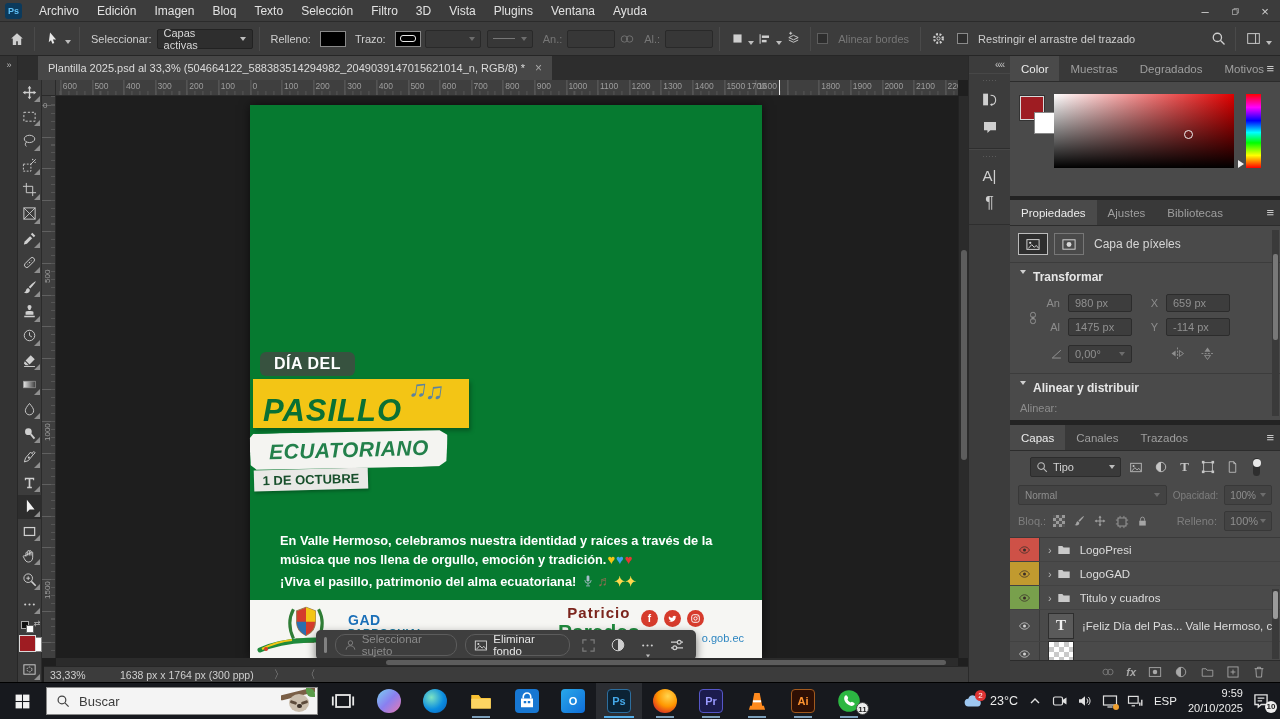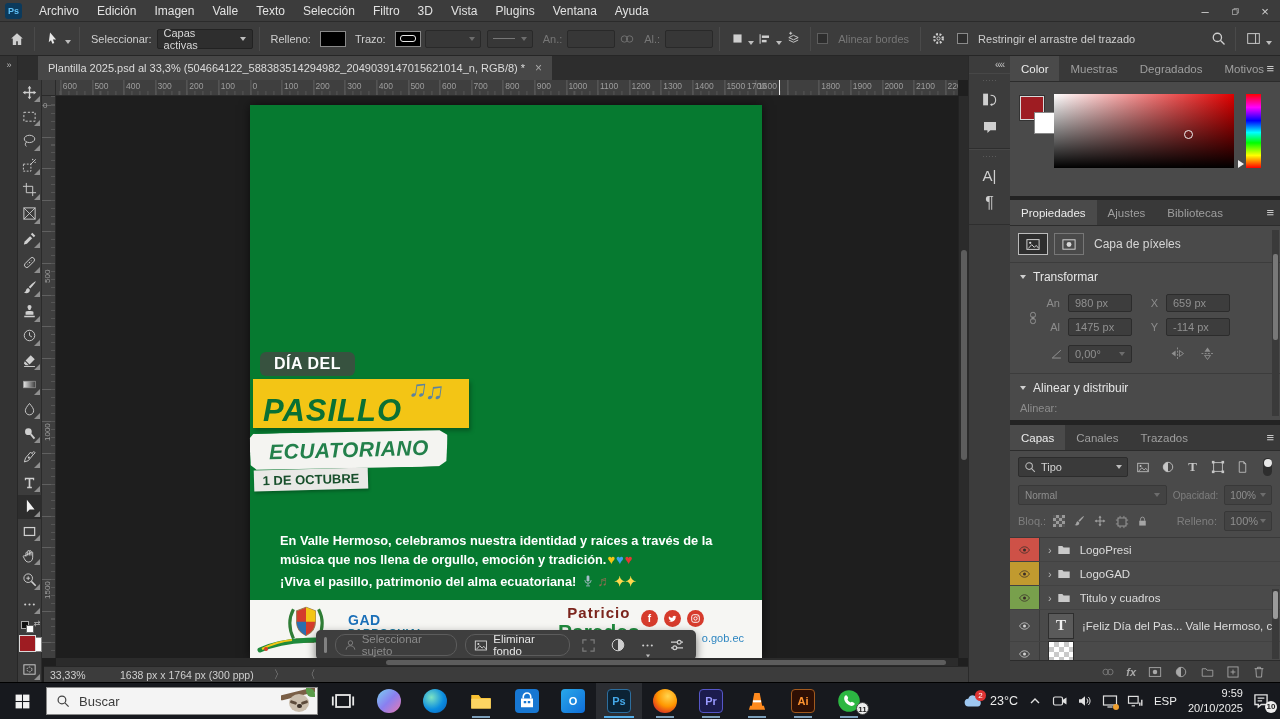--- a/index.html
+++ b/index.html
@@ -123,30 +123,30 @@
 #bgsw{position:absolute;left:24px;top:56px;width:22px;height:22px;background:#fff;border:1px solid #888}
 #colorfield{position:absolute;left:44px;top:38px;width:180px;height:74px}
 #colorfield .marker{position:absolute;left:72%;top:48%;width:9px;height:9px;border:1.5px solid #f0f0f0;border-radius:50%}
 #huebar{position:absolute;left:236px;top:38px;width:15px;height:74px;background:linear-gradient(180deg,#f00,#f0f 18%,#00f 36%,#0ff 52%,#0f0 66%,#ff0 83%,#f00)}
 #hueslider{position:absolute;left:228px;top:104px;width:0;height:0;border-top:4px solid transparent;border-bottom:4px solid transparent;border-left:6px solid #f0f0f0}
 
 .propicons{display:flex;align-items:center;gap:6px;padding:7px 8px}
 .ptile{width:30px;height:22px;border:1px solid #777;display:flex;align-items:center;justify-content:center;padding:3px}
 .ptile.sel{background:#2e2e2e;border-color:#bbb}
 .ptype{font-size:12px;color:#d6d6d6;margin-left:4px}
-.sect{border-top:1px solid #3c3c3c;padding:7px 10px 5px;font-size:12px;color:#e6e6e6;font-weight:normal;display:flex;align-items:center;gap:7px}
+.sect{border-top:1px solid #3c3c3c;padding:7px 10px 5px;font-size:12px;color:#e6e6e6;font-weight:bold;display:flex;gap:7px}
 .sect .tri{border-top-color:#cfcfcf}
 .tgrid{position:relative;height:84px;font-size:11px;color:#8d8d8d}
 .tgl{position:absolute;text-align:right;width:20px}
 .tfld{position:absolute;width:64px;height:18px;background:#3d3d3d;border:1px solid #2c2c2c;border-radius:2px;color:#909090;font-size:11px;display:flex;align-items:center;padding:0 6px}
 .alinear{font-size:11px;color:#8d8d8d;padding:2px 10px 8px}
 .sb{position:absolute;right:1px;width:7px;background:#3a3a3a}
 .sb .th{position:absolute;left:1px;width:5px;background:#787878;border-radius:2px}
 
-.lfilter{display:flex;align-items:center;padding:6px 8px;gap:4px}
+.lfilter{display:flex;align-items:center;padding:6px 20px;gap:4px}
 .lsearch{width:110px;height:20px;background:#3a3a3a;border:1px solid #2c2c2c;border-radius:2px;display:flex;align-items:center;gap:5px;padding:0 5px;color:#d2d2d2;font-size:11px}
 .lficon{width:21px;height:20px;display:flex;align-items:center;justify-content:center;padding:3.5px;color:#c6c6c6}
 .ltoggle{width:9px;height:18px;background:#2e2e2e;border-radius:5px;margin-left:6px;position:relative}
 .ltoggle i{position:absolute;left:.5px;top:1px;width:8px;height:8px;background:#e8e8e8;border-radius:50%}
 .lrow2{display:flex;align-items:center;padding:2px 8px 6px;gap:6px;font-size:10px;color:#7e7e7e}
 .ddl{width:150px;height:20px;background:#434343;border:1px solid #383838;border-radius:2px;display:flex;align-items:center;justify-content:space-between;padding:0 6px;color:#8f8f8f}
 .valbox{width:48px;height:20px;background:#434343;border:1px solid #383838;border-radius:2px;display:flex;align-items:center;justify-content:space-between;padding:0 5px;color:#8f8f8f}
 .lockrow{display:flex;align-items:center;padding:0 8px 6px;gap:7px;font-size:11px;color:#7e7e7e}
 .lockic{width:14px;height:14px;color:#a5a5a5;padding:1px}
 .checker-sm{width:12px;height:12px;background:conic-gradient(#999 0 25%,#555 0 50%,#999 0 75%,#555 0) 0 0/6px 6px}
@@ -207,21 +207,21 @@
 </style>
 </head>
 <body>
 
 <div id="menubar">
   <span class="ps-logo">Ps</span>
   <span id="menu-items" style="display:flex">
       <span class="menu-item">Archivo</span>
       <span class="menu-item">Edición</span>
       <span class="menu-item">Imagen</span>
-      <span class="menu-item">Valle</span>
+      <span class="menu-item">Bloq</span>
       <span class="menu-item">Texto</span>
       <span class="menu-item">Selección</span>
       <span class="menu-item">Filtro</span>
       <span class="menu-item">3D</span>
       <span class="menu-item">Vista</span>
       <span class="menu-item">Plugins</span>
       <span class="menu-item">Ventana</span>
       <span class="menu-item">Ayuda</span>
     </span>
   <div id="win-controls">

